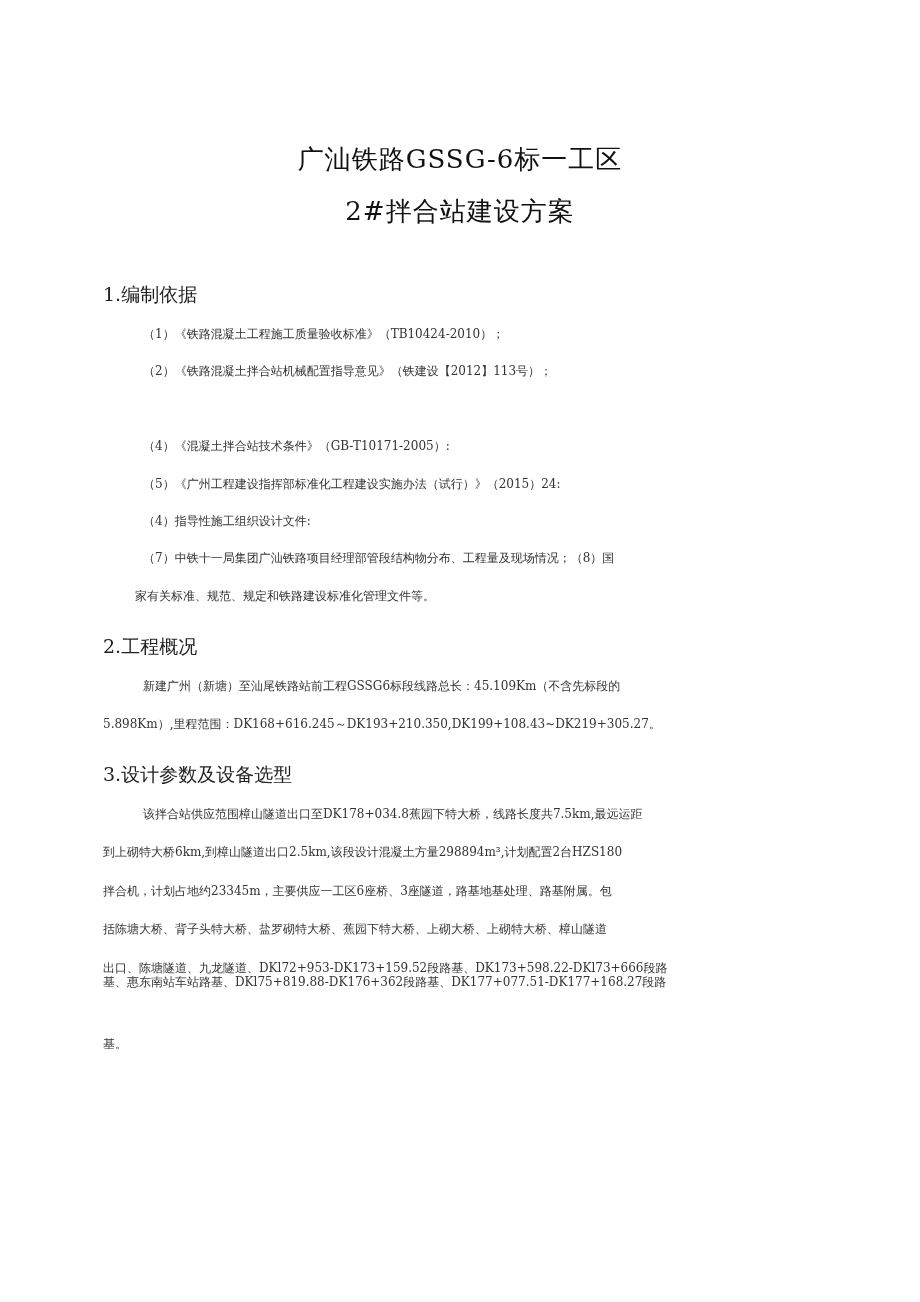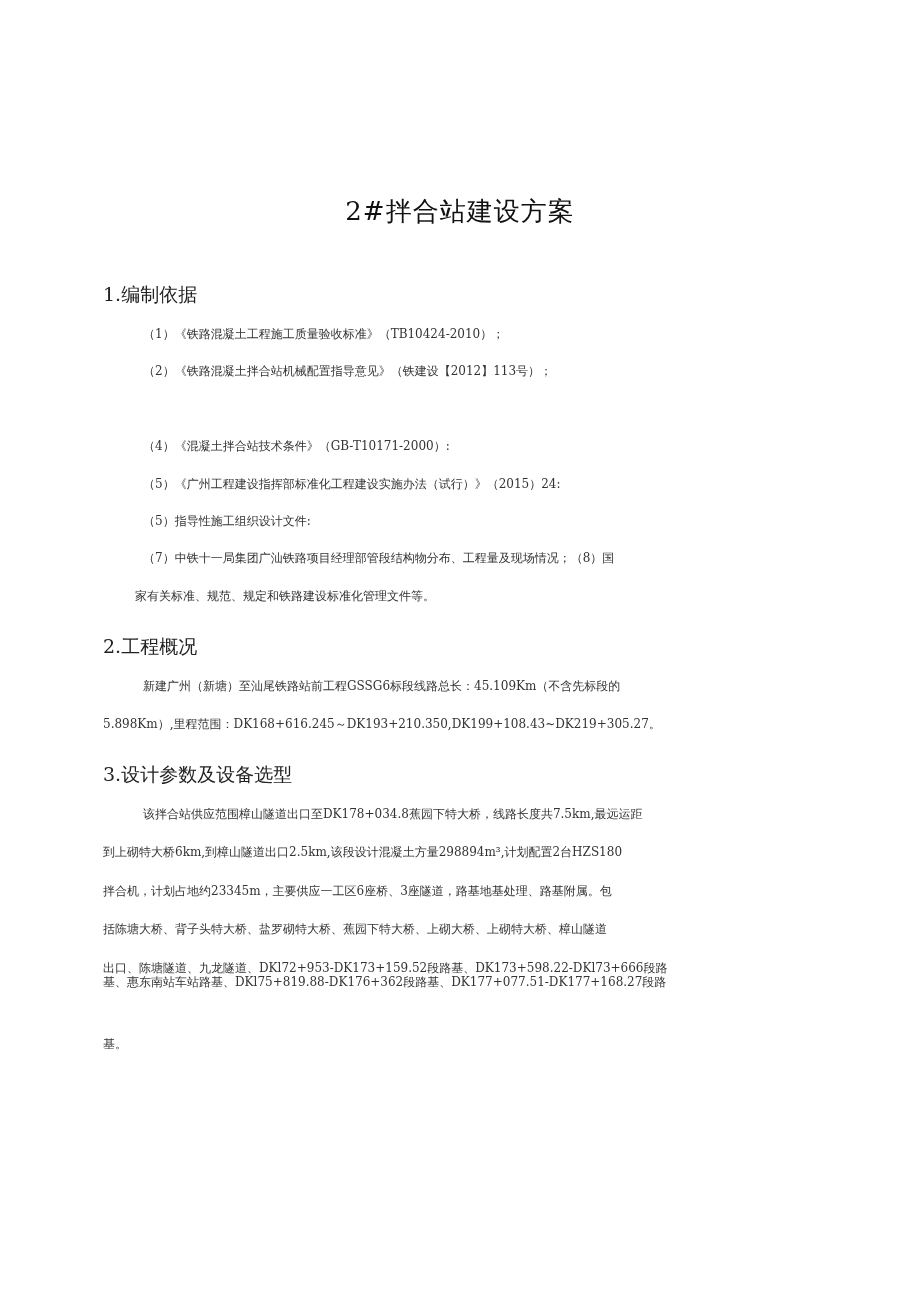--- a/index.html
+++ b/index.html
@@ -13,28 +13,29 @@
   .heading { position: absolute; left: 103px; font-size: 19px; color: #222; }
   .line { position: absolute; font-size: 12px; color: #333; white-space: nowrap; }
   .ind { left: 143px; }
   .cont { left: 103px; text-align: center; }
   .para { left: 143px; }
 </style>
 </head>
 <body>
 
 <div class="page">
+  <div class="title t1">广汕铁路GSSG-6标一工区</div>
   <div class="title t2">2#拌合站建设方案</div>
 
   <div class="heading" style="top:282px">1.编制依据</div>
   <div class="line ind" style="top:326px">（1）《铁路混凝土工程施工质量验收标准》（TB10424-2010）；</div>
   <div class="line ind" style="top:363px">（2）《铁路混凝土拌合站机械配置指导意见》（铁建设【2012】113号）；</div>
-  <div class="line ind" style="top:438px">（4）《混凝土拌合站技术条件》（GB-T10171-2000）:</div>
+  <div class="line ind" style="top:438px">（4）《混凝土拌合站技术条件》（GB-T10171-2005）:</div>
   <div class="line ind" style="top:476px">（5）《广州工程建设指挥部标准化工程建设实施办法（试行）》（2015）24:</div>
-  <div class="line ind" style="top:513px">（5）指导性施工组织设计文件:</div>
+  <div class="line ind" style="top:513px">（4）指导性施工组织设计文件:</div>
   <div class="line ind" style="top:550px">（7）中铁十一局集团广汕铁路项目经理部管段结构物分布、工程量及现场情况；（8）国</div>
   <div class="line cont" style="top:588px; left:135px">家有关标准、规范、规定和铁路建设标准化管理文件等。</div>
 
   <div class="heading" style="top:634px">2.工程概况</div>
   <div class="line para" style="top:678px">新建广州（新塘）至汕尾铁路站前工程GSSG6标段线路总长：45.109Km（不含先标段的</div>
   <div class="line cont" style="top:716px">5.898Km）,里程范围：DK168+616.245～DK193+210.350,DK199+108.43~DK219+305.27。</div>
 
   <div class="heading" style="top:762px">3.设计参数及设备选型</div>
   <div class="line para" style="top:806px">该拌合站供应范围樟山隧道出口至DK178+034.8蕉园下特大桥，线路长度共7.5km,最远运距</div>
   <div class="line cont" style="top:844px">到上砌特大桥6km,到樟山隧道出口2.5km,该段设计混凝土方量298894m³,计划配置2台HZS180</div>

